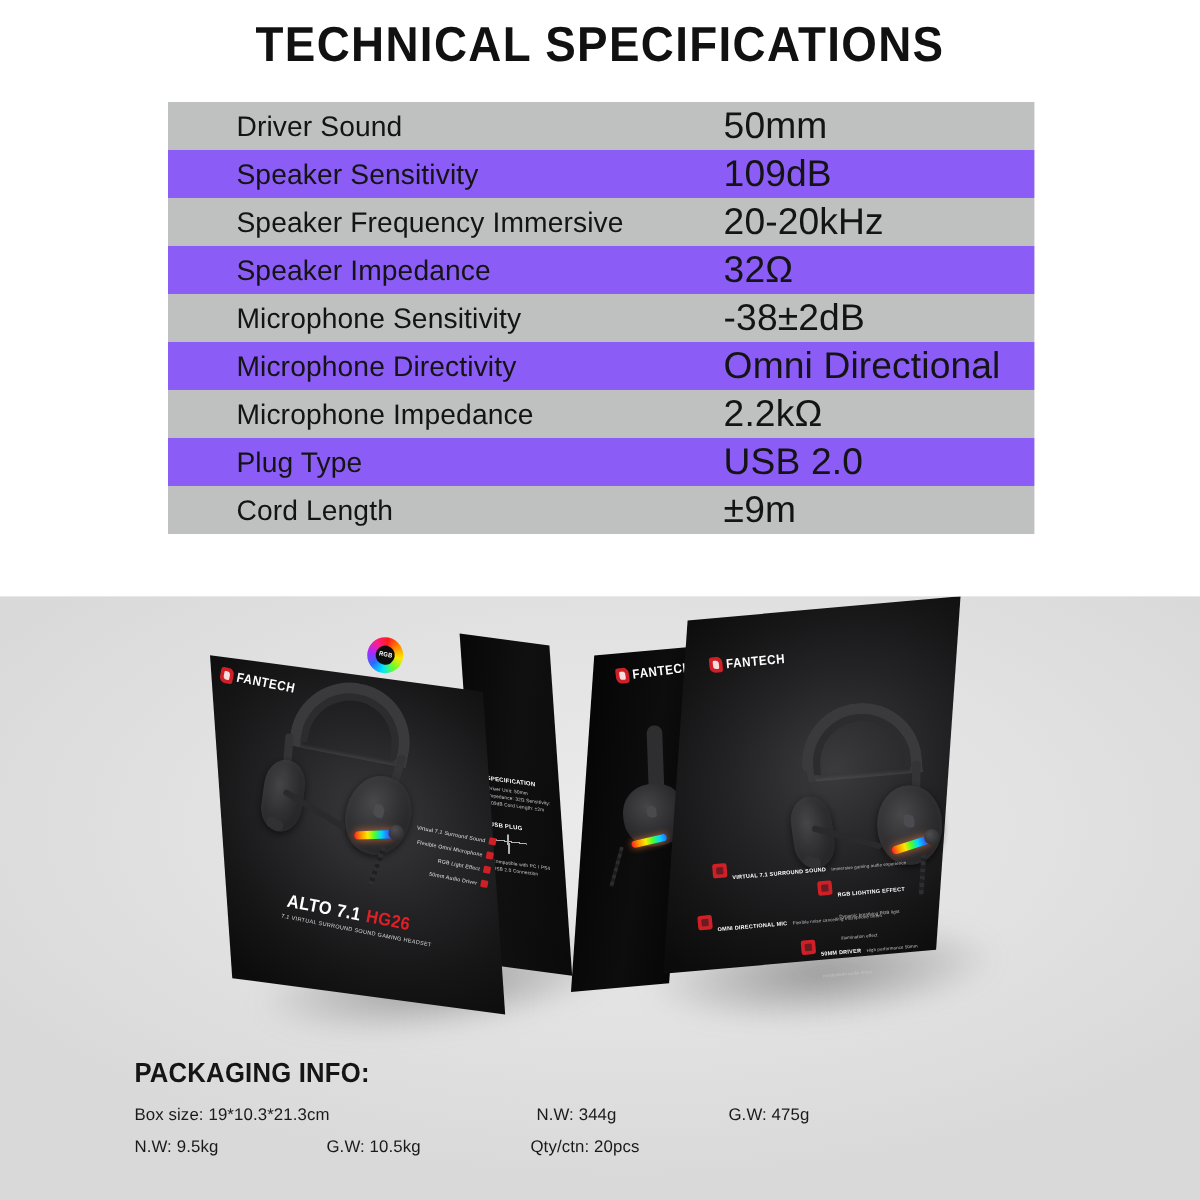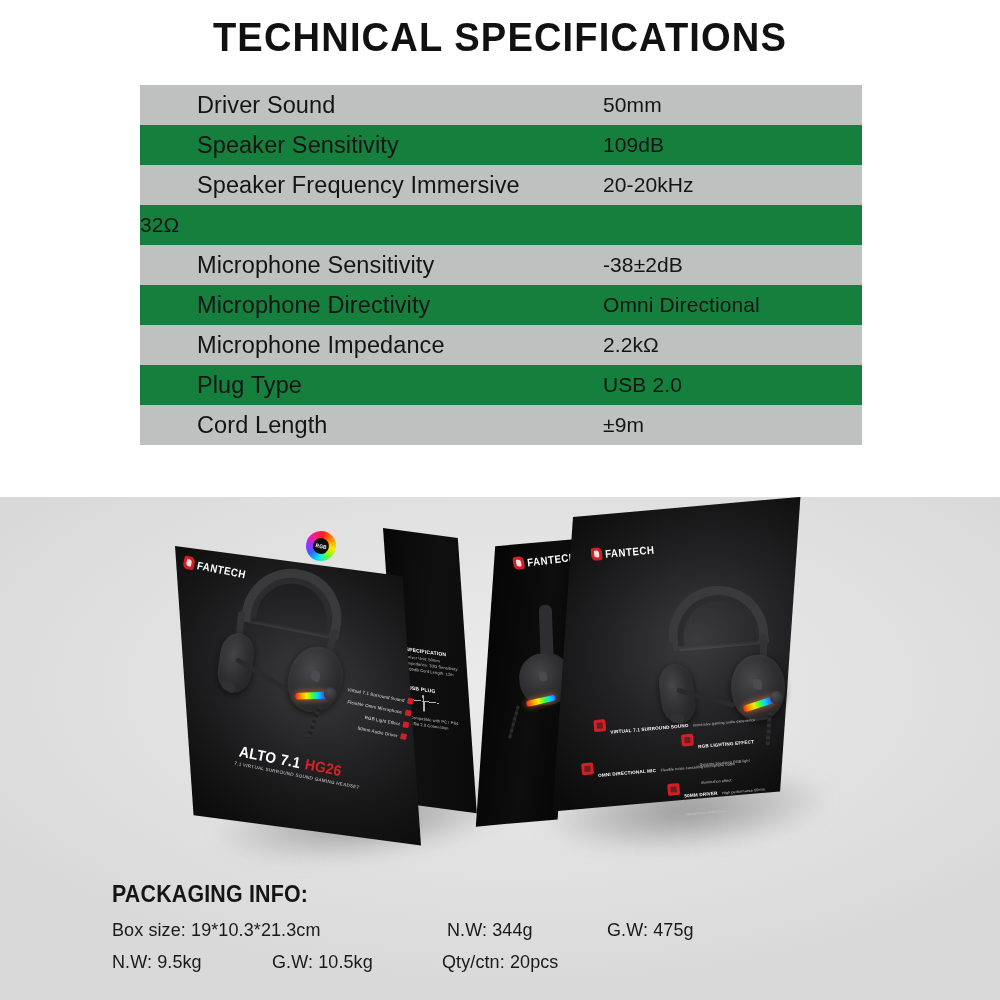--- a/index.html
+++ b/index.html
@@ -22,33 +22,33 @@
     letter-spacing:1.2px;
     color:#111;
     font-family:"Liberation Sans", sans-serif;
     transform:scaleX(0.93);
     transform-origin:center;
   }
 
   #spec-table { position:absolute; left:140px; top:85px; width:722px; }
   .spec-row {
     height:40px; display:flex; align-items:center;
-    background:#15803d;
+    background:#8b5cf6;
   }
   .spec-row.shaded { background:#bfc1c1; }
   .spec-label {
     width:463px;
     padding-left:57px;
     font-size:23.5px;
     color:#141414;
     letter-spacing:0.1px;
     white-space:nowrap;
   }
   .spec-value {
-    font-size:21px;
+    font-size:31px;
     color:#141414;
     letter-spacing:0.1px;
     white-space:nowrap;
   }
 
   
   #package-section {
     position:absolute; left:0; top:497px; width:1000px; height:503px;
     background:#e1e1e1;
     overflow:hidden;
@@ -268,21 +268,21 @@
   #bf-4 { left:68px; top:70px; }
 
   
   #packaging-info { position:absolute; left:112px; top:384px; }
   #pkg-heading {
     font-size:23px; font-weight:bold; color:#151515; letter-spacing:.2px;
     transform:scaleX(.93); transform-origin:left center;
     margin-bottom:12px;
   }
   .pkg-line { display:flex; align-items:center; margin-bottom:11px; }
-  .pkg-cell { font-size:18px; color:#1a1a1a; white-space:nowrap; letter-spacing:.1px; }
+  .pkg-cell { font-size:14px; color:#1a1a1a; white-space:nowrap; letter-spacing:.1px; }
   .pc-size { width:335px; }
   .pc-nw   { width:160px; }
   .pc-gw   { width:170px; }
   .pc-qty  { width:auto; }
 </style>
 </head>
 <body>
 
 <section id="spec-section">
 
@@ -299,20 +299,21 @@
       <div class="spec-label">Speaker Sensitivity</div>
       <div class="spec-value">109dB</div>
     </div>
 
     <div class="spec-row shaded">
       <div class="spec-label">Speaker Frequency Immersive</div>
       <div class="spec-value">20-20kHz</div>
     </div>
 
     <div class="spec-row">
+      <div class="spec-label">Speaker Impedance</div>
       <div class="spec-value">32Ω</div>
     </div>
 
     <div class="spec-row shaded">
       <div class="spec-label">Microphone Sensitivity</div>
       <div class="spec-value">-38±2dB</div>
     </div>
 
     <div class="spec-row">
       <div class="spec-label">Microphone Directivity</div>

